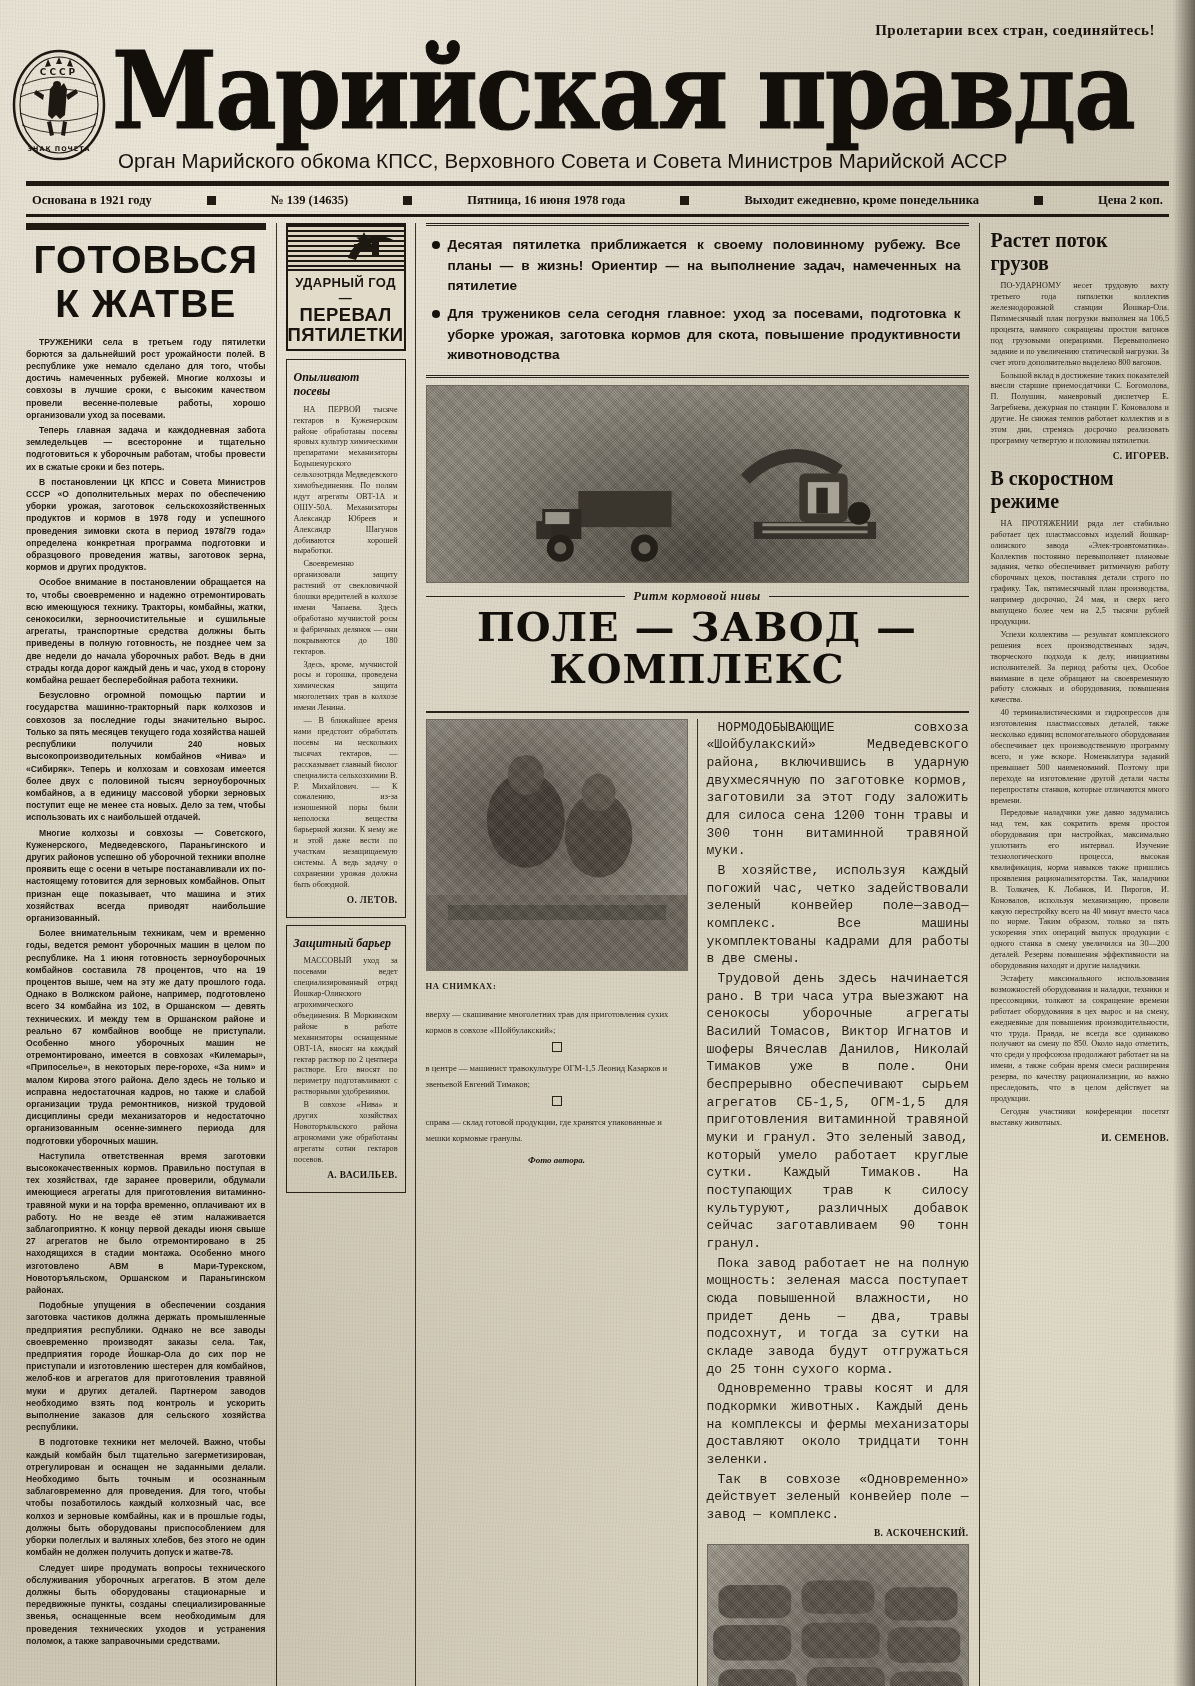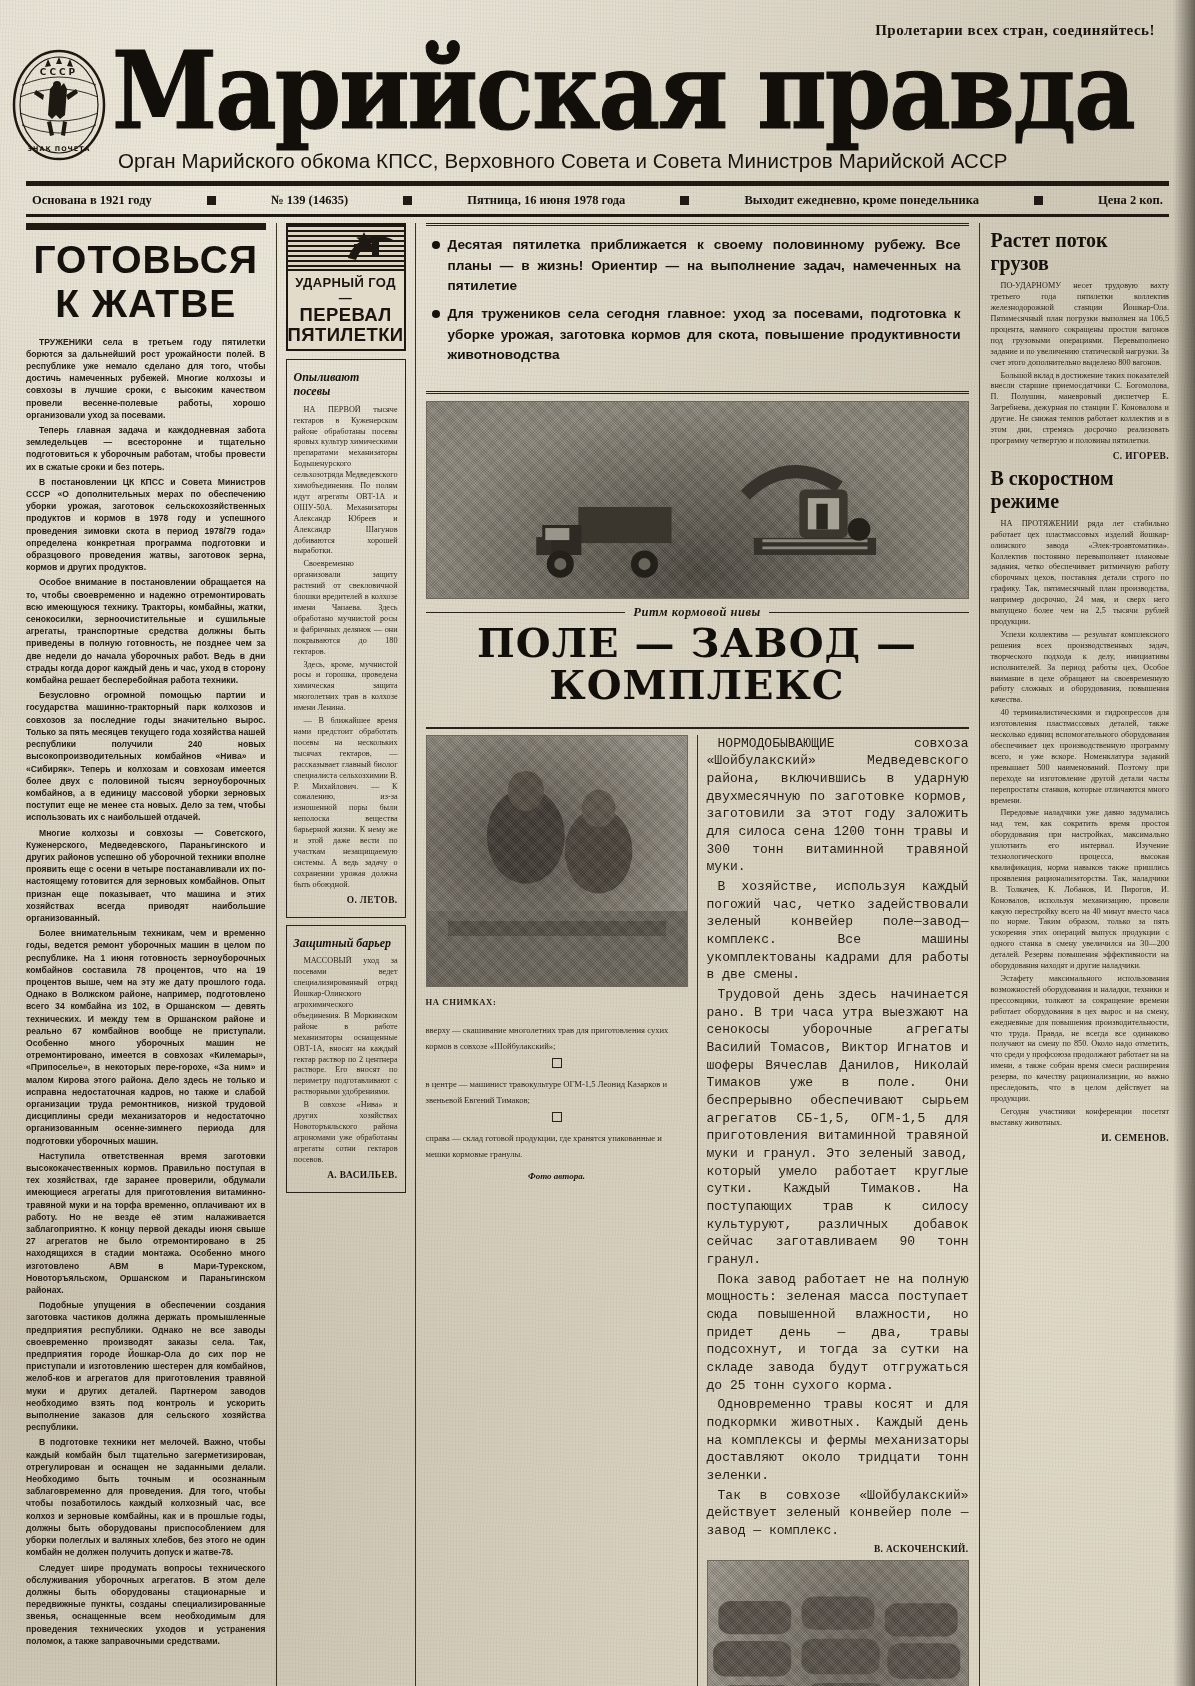--- a/index.html
+++ b/index.html
@@ -122,21 +122,21 @@
   .bulletbox{
     border-top:3px double #2a221a;border-bottom:3px double #2a221a;
     padding:9px 8px 9px 4px;margin-bottom:7px;
   }
   .bulletbox ul{margin:0;padding:0 0 0 18px;list-style:none;}
   .bulletbox li{
     position:relative;font-family:"Liberation Sans",sans-serif;
     font-weight:bold;font-size:13.6px;line-height:1.5;
     text-align:justify;margin-bottom:8px;color:#15110c;
   }
-  .bulletbox li:last-child{margin-bottom:16px;}
+  .bulletbox li:last-child{margin-bottom:0;}
   .bulletbox li:before{
     content:"";position:absolute;left:-16px;top:6px;width:8px;height:8px;
     border-radius:50%;background:#15110c;
   }
   
   .photo{
     position:relative;background:#8e887c;overflow:hidden;
     border:1px solid #6d675c;
   }
   .photo .ph-grain{
@@ -377,21 +377,21 @@
             <div class="photocred">Фото автора.</div>
           </div>
         </div>
         <div style="width:262px;padding-left:9px;">
           <div class="body-serif">
             <p>НОРМОДОБЫВАЮЩИЕ совхоза «Шойбулакский» Медведевского района, включившись в ударную двухмесячную по заготовке кормов, заготовили за этот году заложить для силоса сена 1200 тонн травы и 300 тонн витаминной травяной муки.</p>
             <p>В хозяйстве, используя каждый погожий час, четко задействовали зеленый конвейер поле—завод—комплекс. Все машины укомплектованы кадрами для работы в две смены.</p>
             <p>Трудовой день здесь начинается рано. В три часа утра выезжают на сенокосы уборочные агрегаты Василий Томасов, Виктор Игнатов и шоферы Вячеслав Данилов, Николай Тимаков уже в поле. Они беспрерывно обеспечивают сырьем агрегатов СБ-1,5, ОГМ-1,5 для приготовления витаминной травяной муки и гранул. Это зеленый завод, который умело работает круглые сутки. Каждый Тимаков. На поступающих трав к силосу культуруют, различных добавок сейчас заготавливаем 90 тонн гранул.</p>
             <p>Пока завод работает не на полную мощность: зеленая масса поступает сюда повышенной влажности, но придет день — два, травы подсохнут, и тогда за сутки на складе завода будут отгружаться до 25 тонн сухого корма.</p>
             <p>Одновременно травы косят и для подкормки животных. Каждый день на комплексы и фермы механизаторы доставляют около тридцати тонн зеленки.</p>
-            <p>Так в совхозе «Шойбулакский» действует зеленый конвейер поле — завод — комплекс.</p>
+            <p>Так в совхозе «Одновременно» действует зеленый конвейер поле — завод — комплекс.</p>
           </div>
           <div class="byline">В. АСКОЧЕНСКИЙ.</div>
           <div class="photo ph3">
             <div class="ph-grain"></div>
             <svg viewBox="0 0 100 100" width="100%" height="100%" preserveAspectRatio="none">
               <g fill="#585249">
                 <rect x="4" y="18" width="28" height="15" rx="5"></rect>
                   <rect x="36" y="16" width="28" height="15" rx="5"></rect>
                 <rect x="68" y="19" width="28" height="15" rx="5"></rect>
                 <rect x="2" y="36" width="30" height="16" rx="5"></rect>

